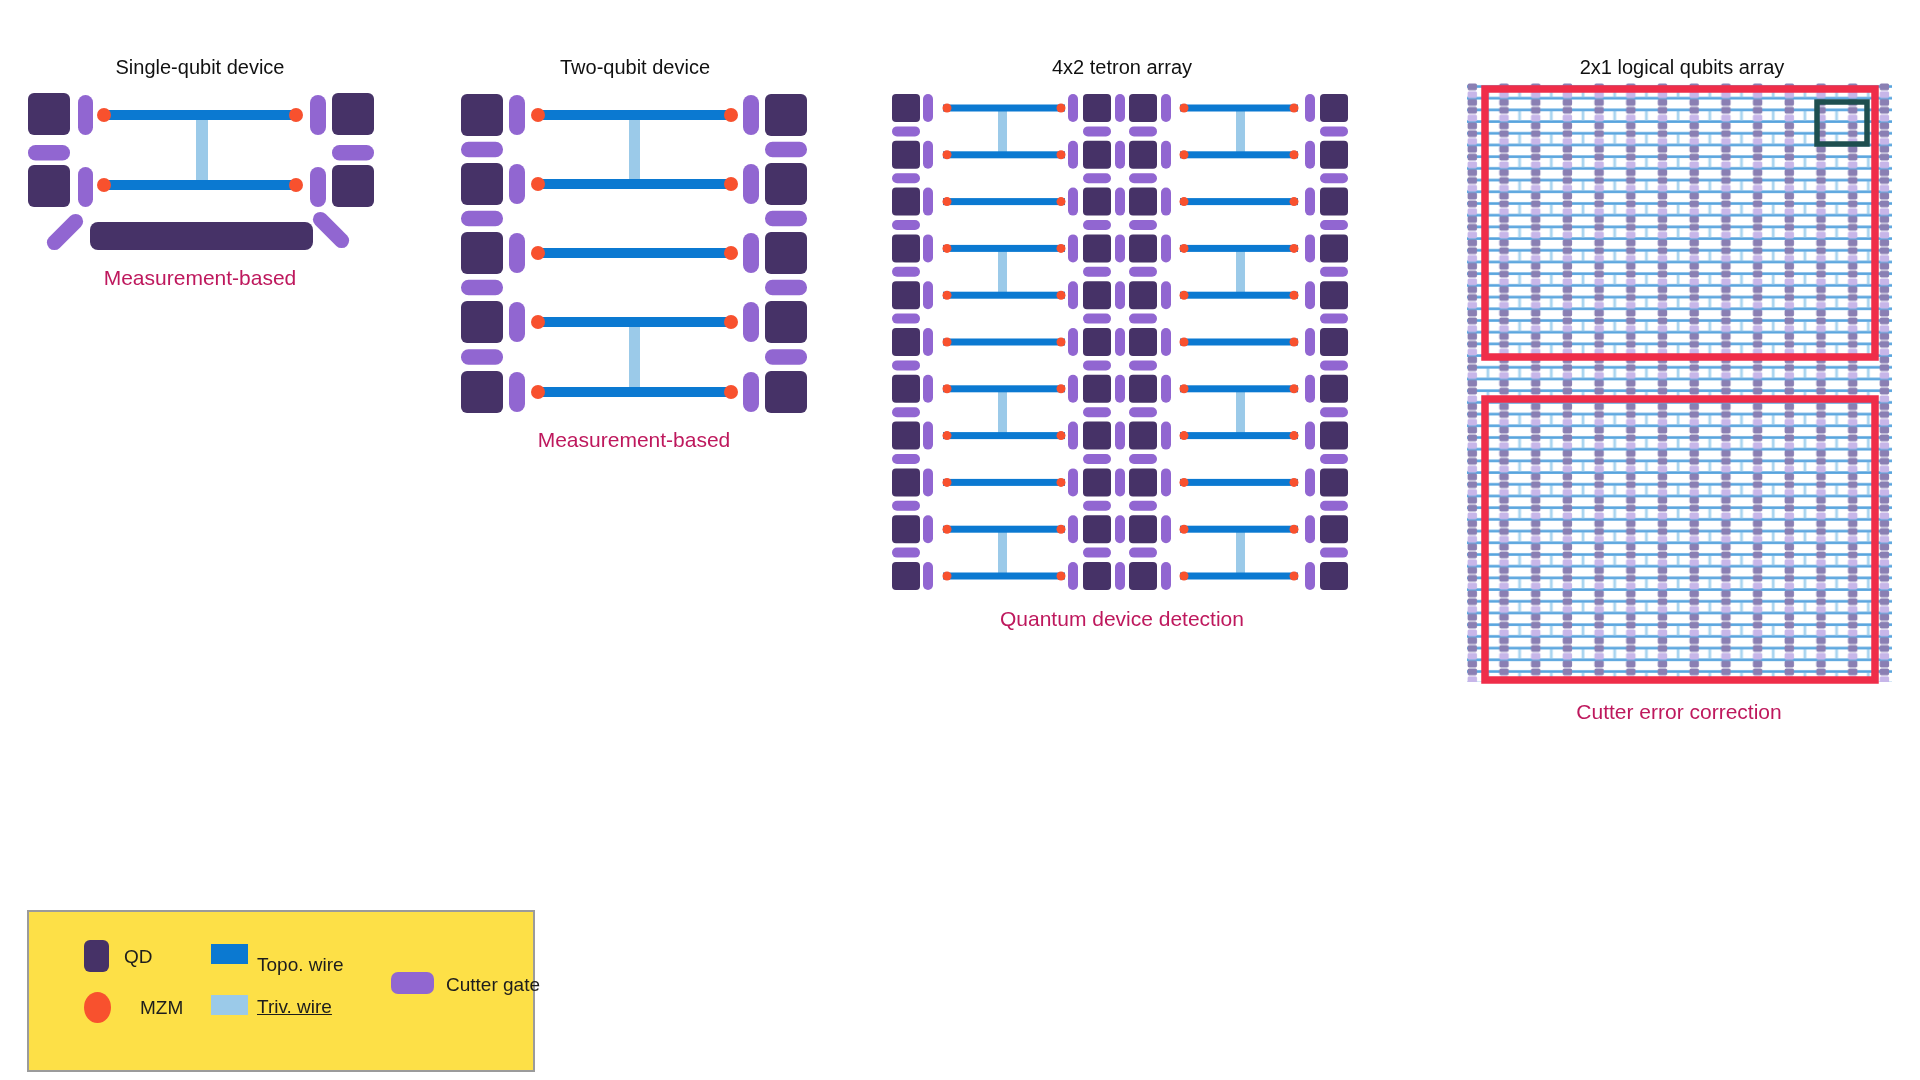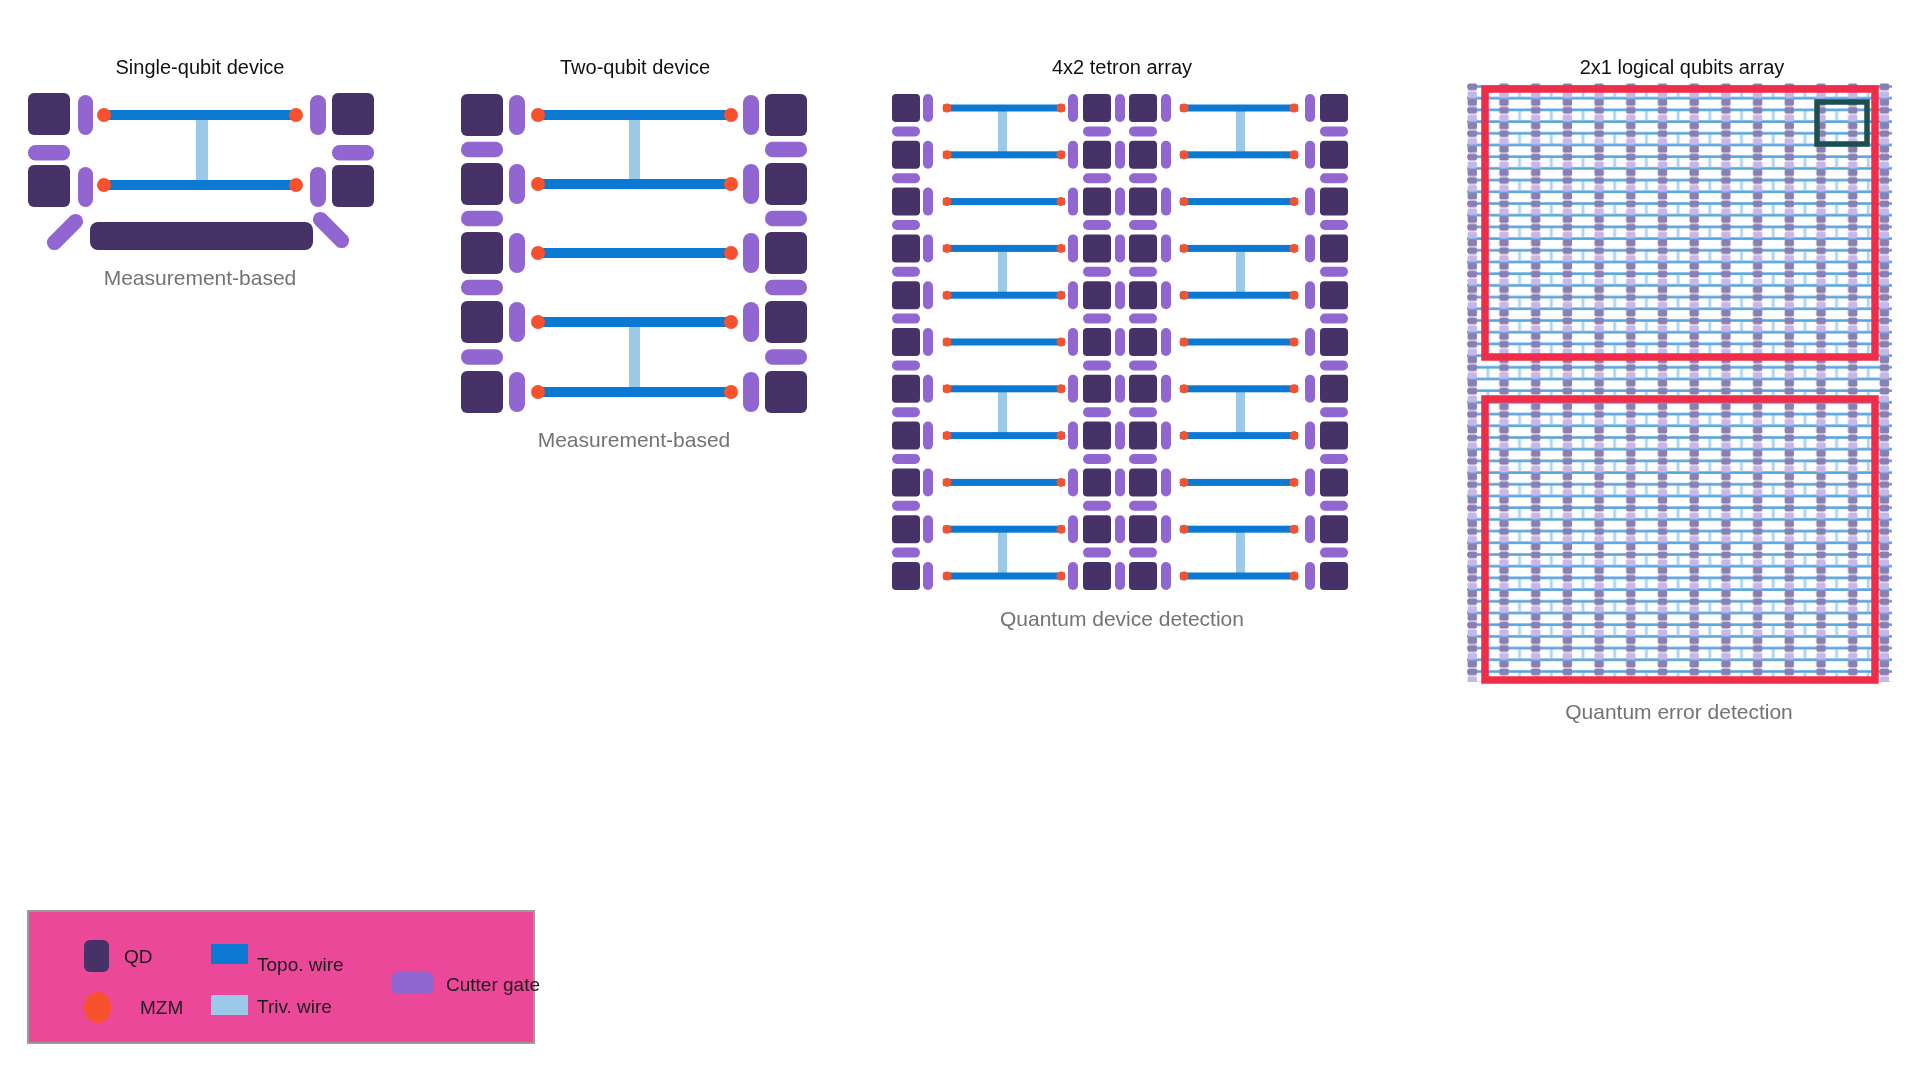--- a/index.html
+++ b/index.html
@@ -17,39 +17,39 @@
   body{
     width:1920px;height:1080px;position:relative;background:#ffffff;
     font-family:"Liberation Sans", sans-serif;color:var(--ink);overflow:hidden;
   }
   .panel-title{
     position:absolute;top:55px;width:320px;text-align:center;
     font-size:20px;font-weight:normal;line-height:24px;color:#111;
   }
   .panel-caption{
     position:absolute;width:340px;text-align:center;
-    font-size:21px;line-height:30px;color:#737373;
+    font-size:21px;line-height:30px;color:#be185d;
   }
   .figure-svg{position:absolute;display:block;}
   
   .legend{
-    position:absolute;left:27px;top:910px;width:508px;height:134px;
-    border:2px solid var(--legend-border);background:#ec4899;box-sizing:border-box;
+    position:absolute;left:27px;top:910px;width:508px;height:162px;
+    border:2px solid var(--legend-border);background:#fde047;box-sizing:border-box;
   }
   .legend .sw{position:absolute;}
   .sw-qd{left:55px;top:28px;width:25px;height:32px;border-radius:6px;background:var(--qd);}
   .sw-mzm{left:55px;top:80px;width:27px;height:31px;border-radius:50%;background:var(--mzm);}
   .sw-topo{left:182px;top:32px;width:37px;height:20px;background:var(--topo);}
   .sw-triv{left:182px;top:83px;width:37px;height:20px;background:var(--triv);}
   .sw-cutter{left:362px;top:60px;width:43px;height:22px;border-radius:7px;background:var(--cutter);}
   .legend .lb{position:absolute;font-size:19px;color:#1d1d1d;white-space:nowrap;}
   .lb-qd{left:95px;top:34px;}
   .lb-mzm{left:111px;top:85px;}
   .lb-topo{left:228px;top:42px;}
-  .lb-triv{left:228px;top:84px;}
+  .lb-triv{left:228px;top:84px;text-decoration:underline;}
   .lb-cutter{left:417px;top:62px;}
 </style>
 </head>
 <body>
 
 <div class="panel-title" style="left:40px">Single-qubit device</div>
 <div class="panel-title" style="left:475px">Two-qubit device</div>
 <div class="panel-title" style="left:962px">4x2 tetron array</div>
 <div class="panel-title" style="left:1522px">2x1 logical qubits array</div>
 
@@ -206,21 +206,21 @@
 <div class="panel-caption" style="left:30px;top:263px">
   <div>Measurement-based</div>
 </div>
 <div class="panel-caption" style="left:464px;top:425px">
   <div>Measurement-based</div>
 </div>
 <div class="panel-caption" style="left:952px;top:604px">
   <div>Quantum device detection</div>
 </div>
 <div class="panel-caption" style="left:1509px;top:697px">
-  <div>Quantum error detection</div>
+  <div>Cutter error correction</div>
 </div>
 
 <div class="legend">
   <span class="sw sw-qd"></span>
   <span class="lb lb-qd">QD</span>
   <span class="sw sw-mzm"></span>
   <span class="lb lb-mzm">MZM</span>
   <span class="sw sw-topo"></span>
   <span class="lb lb-topo">Topo. wire</span>
   <span class="sw sw-triv"></span>

